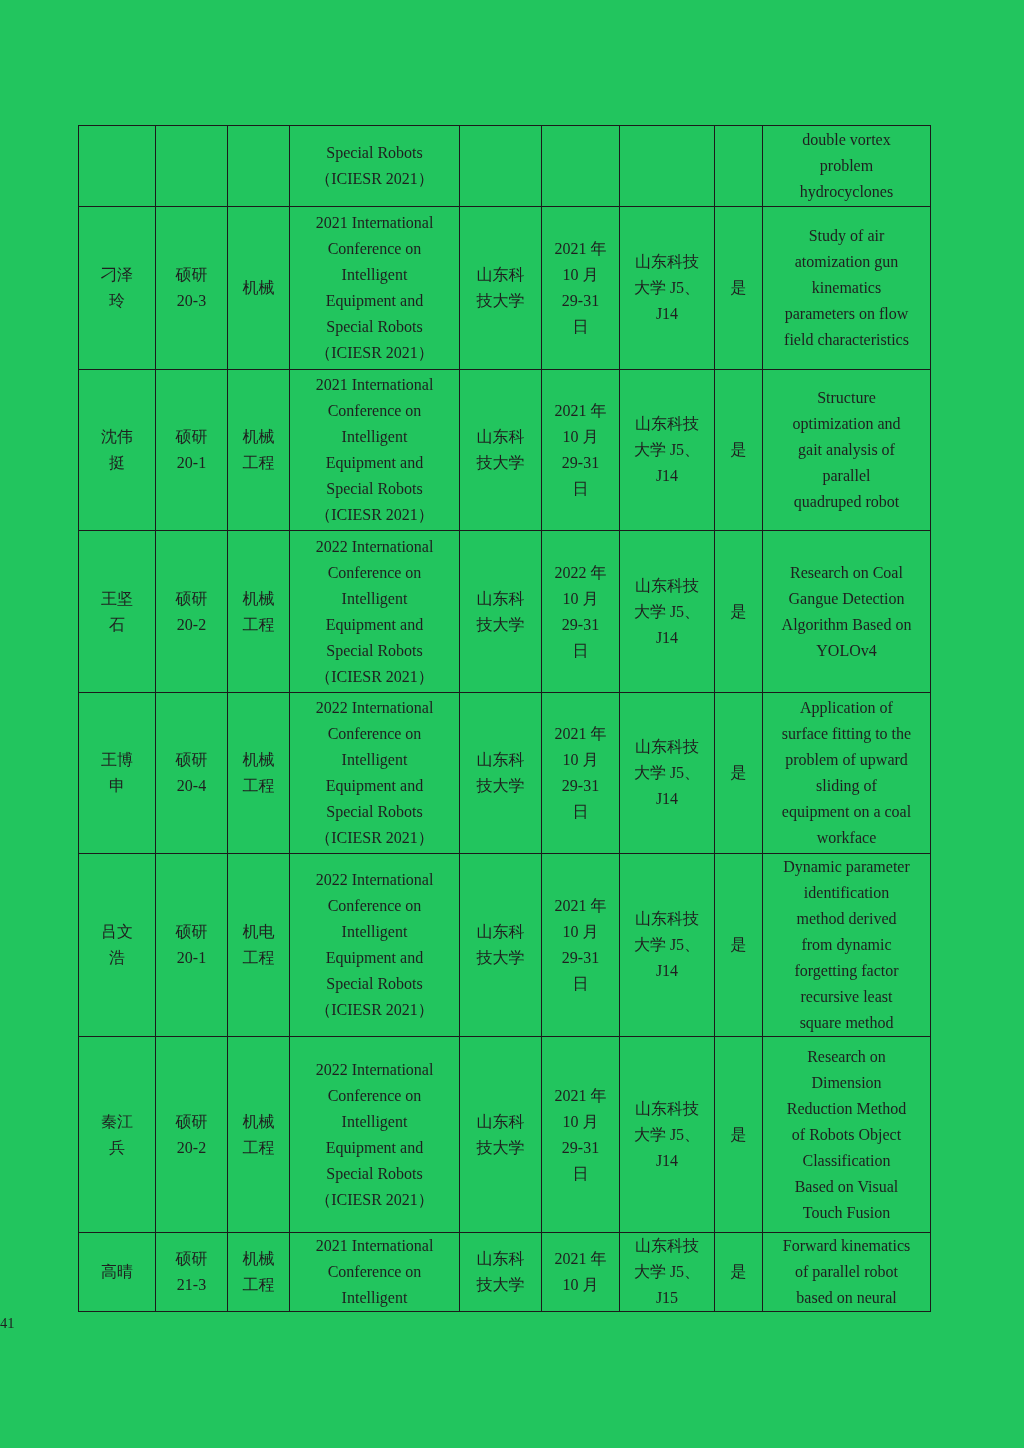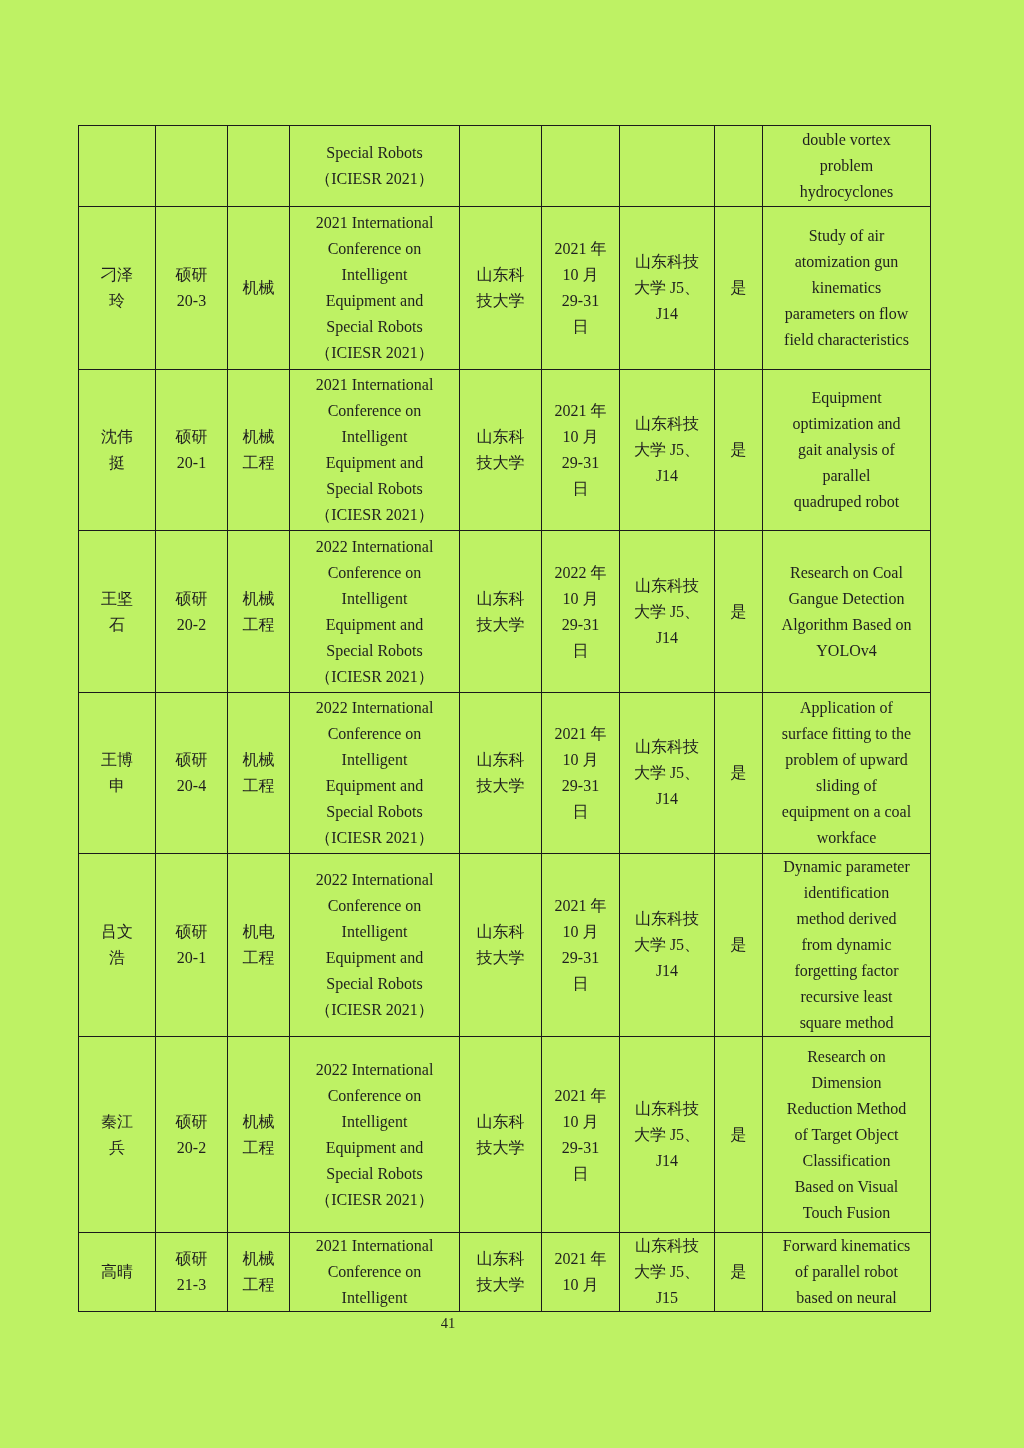--- a/index.html
+++ b/index.html
@@ -10,21 +10,21 @@
   body {
     width: 1024px;
     height: 1448px;
     position: relative;
     font-family: "Liberation Serif", "DejaVu Serif", serif;
     color: #1f1f1f;
   }
   .doc-page {
     position: absolute;
     inset: 0;
-    background: #bef264;
+    background: #22c55e;
   }
   table.pub-table {
     position: absolute;
     left: 78px;
     top: 125px;
     width: 852px;
     border-collapse: collapse;
     table-layout: fixed;
   }
   table.pub-table td {
@@ -57,21 +57,21 @@
   col.c-date  { width: 78px; }
   col.c-venue { width: 95px; }
   col.c-yes   { width: 48px; }
   col.c-title { width: 168px; }
 
   .page-number {
     position: absolute;
     left: 0;
     top: 1313px;
     width: 896px;
-    text-align: center;
+    text-align: left;
     font-size: 14.5px;
     line-height: 20px;
     color: #1f1f1f;
   }
 </style>
 </head>
 <body>
 
 <div class="doc-page">
 
@@ -146,21 +146,21 @@
         <td>山东科
 技大学</td>
         <td>2021 年
 10 月
 29-31
 日</td>
         <td>山东科技
 大学 J5、
 J14</td>
         <td>是</td>
-        <td>Equipment
+        <td>Structure
 optimization and
 gait analysis of
 parallel
 quadruped robot</td>
       </tr>
       <tr class="r4">
         <td>王坚
 石</td>
         <td>硕研
 20-2</td>
@@ -267,21 +267,21 @@
 10 月
 29-31
 日</td>
         <td>山东科技
 大学 J5、
 J14</td>
         <td>是</td>
         <td>Research on
 Dimension
 Reduction Method
-of Target Object
+of Robots Object
 Classification
 Based on Visual
 Touch Fusion</td>
       </tr>
       <tr class="r8">
         <td>高晴</td>
         <td>硕研
 21-3</td>
         <td>机械
 工程</td>

